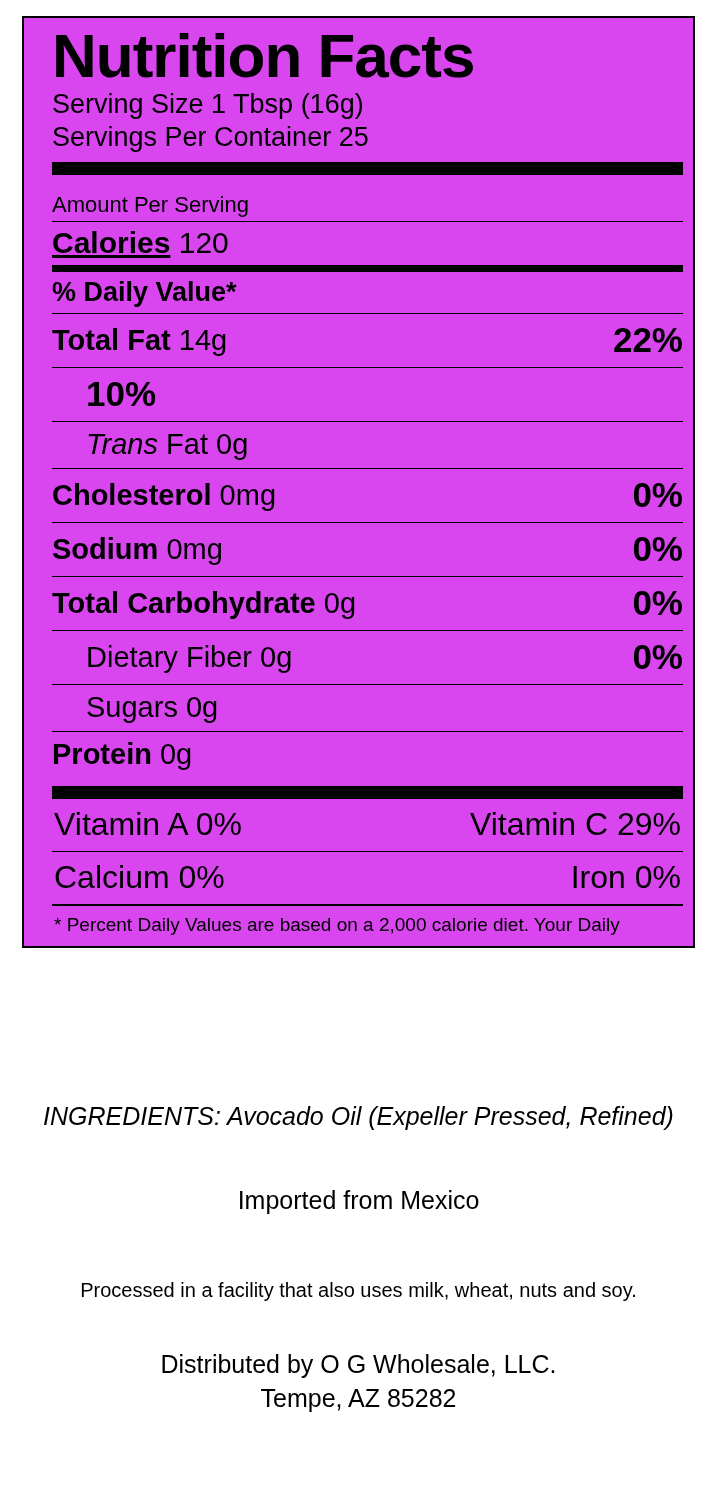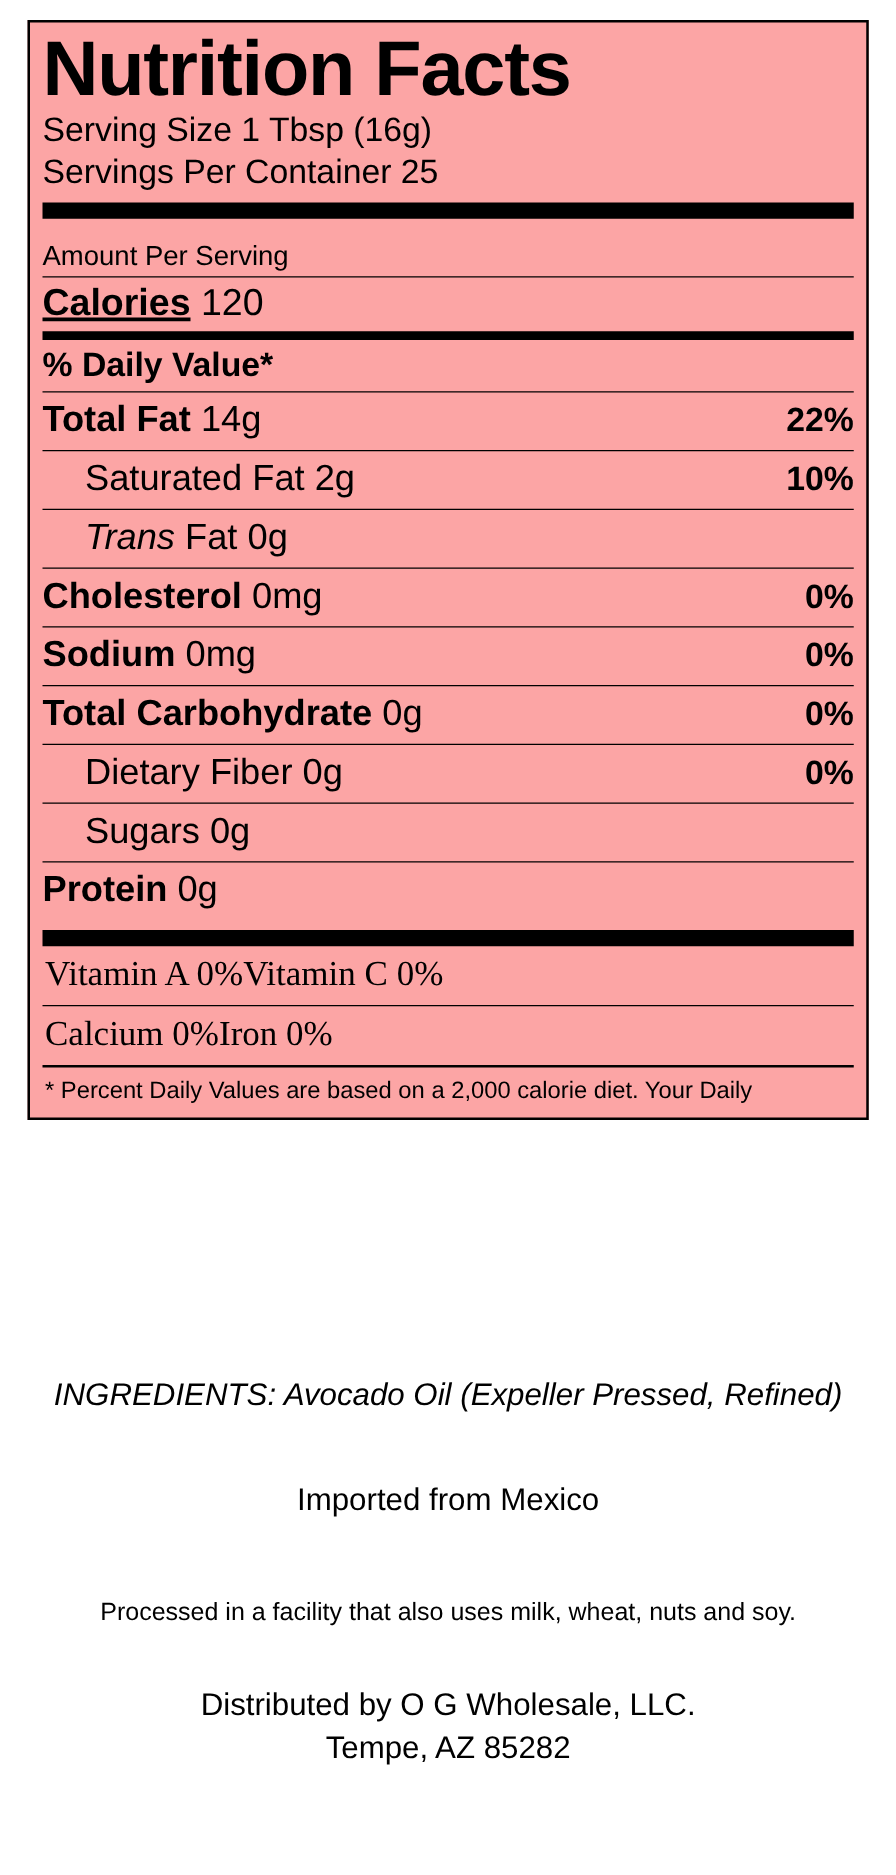--- a/index.html
+++ b/index.html
@@ -21,22 +21,22 @@
     box-sizing: border-box;
   }
   
   .panel {
     position: absolute;
     left: 22px;
     top: 16px;
     width: 673px;
     box-sizing: border-box;
     border: 2px solid #000;
-    padding: 6px 10px 8px 10px;
-    background: #fca5a5;
+    padding: 6px 10px 8px 28px;
+    background: #d946ef;
   }
   .nf-title {
     font-size: 62px;
     font-weight: bold;
     line-height: 0.96;
     letter-spacing: -1px;
     margin: 2px 0 2px 0;
     white-space: nowrap;
   }
   .serving-line {
@@ -85,28 +85,28 @@
   .nutrient {
     display: flex;
     align-items: center;
     justify-content: space-between;
     font-size: 29px;
     padding: 6px 0 7px 0;
   }
   .nutrient .name { white-space: nowrap; }
   .nutrient .name b { font-weight: bold; }
   .nutrient .name i { font-style: italic; }
-  .nutrient .pct { font-weight: bold; font-size: 27px; }
+  .nutrient .pct { font-weight: bold; font-size: 35px; }
   .indent1 { padding-left: 34px; }
   .vit-row {
     display: flex;
     align-items: baseline;
-    font-size: 28px;
+    justify-content: space-between;
+    font-size: 32px;
     padding: 7px 2px 8px 2px;
-    font-family: Liberation Serif, serif;
   }
   .footnote {
     font-size: 19px;
     line-height: 1.3;
     padding: 7px 2px 0 2px;
   }
   .footnote .l2 { display: block; padding-left: 14px; }
   
   .below {
     position: absolute;
@@ -161,21 +161,20 @@
     <div class="dv-row">% Daily Value*</div>
     <div class="rule-hair"></div>
 
     <div class="nutrient">
       <span class="name"><b>Total Fat</b> <span>14g</span></span>
       <span class="pct">22%</span>
     </div>
     <div class="rule-hair"></div>
 
     <div class="nutrient indent1">
-      <span class="name">Saturated Fat 2g</span>
       <span class="pct">10%</span>
     </div>
     <div class="rule-hair"></div>
 
     <div class="nutrient indent1">
       <span class="name"><i>Trans</i><span> Fat 0g</span></span>
       <span class="pct"></span>
     </div>
     <div class="rule-hair"></div>
 
@@ -211,21 +210,21 @@
 
     <div class="nutrient">
       <span class="name"><b>Protein</b> <span>0g</span></span>
       <span class="pct"></span>
     </div>
 
     <div class="rule-thick"></div>
 
     <div class="vit-row">
       <span>Vitamin A  0%</span>
-      <span>Vitamin C  0%</span>
+      <span>Vitamin C  29%</span>
     </div>
     <div class="rule-hair"></div>
     <div class="vit-row">
       <span>Calcium  0%</span>
       <span>Iron  0%</span>
     </div>
     <div class="rule-thin"></div>
 
     <div class="footnote">
       <span>* Percent Daily Values are based on a 2,000 calorie diet. Your Daily</span>

